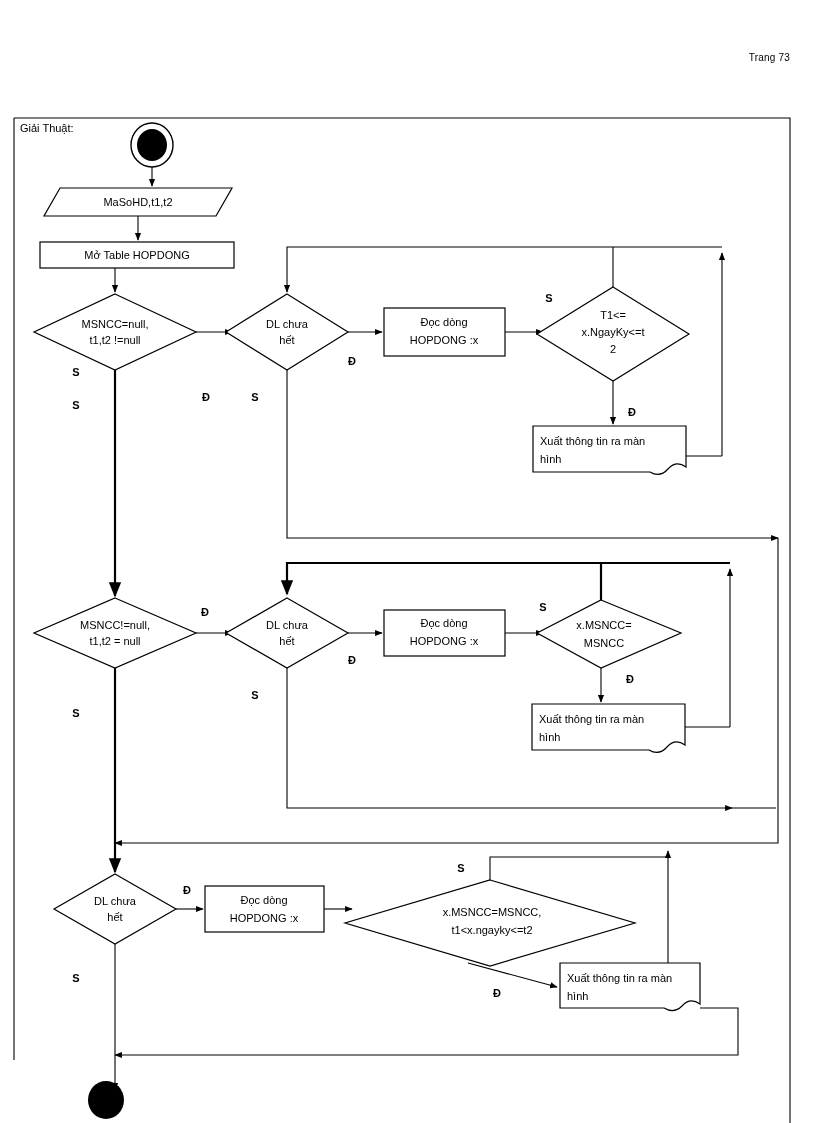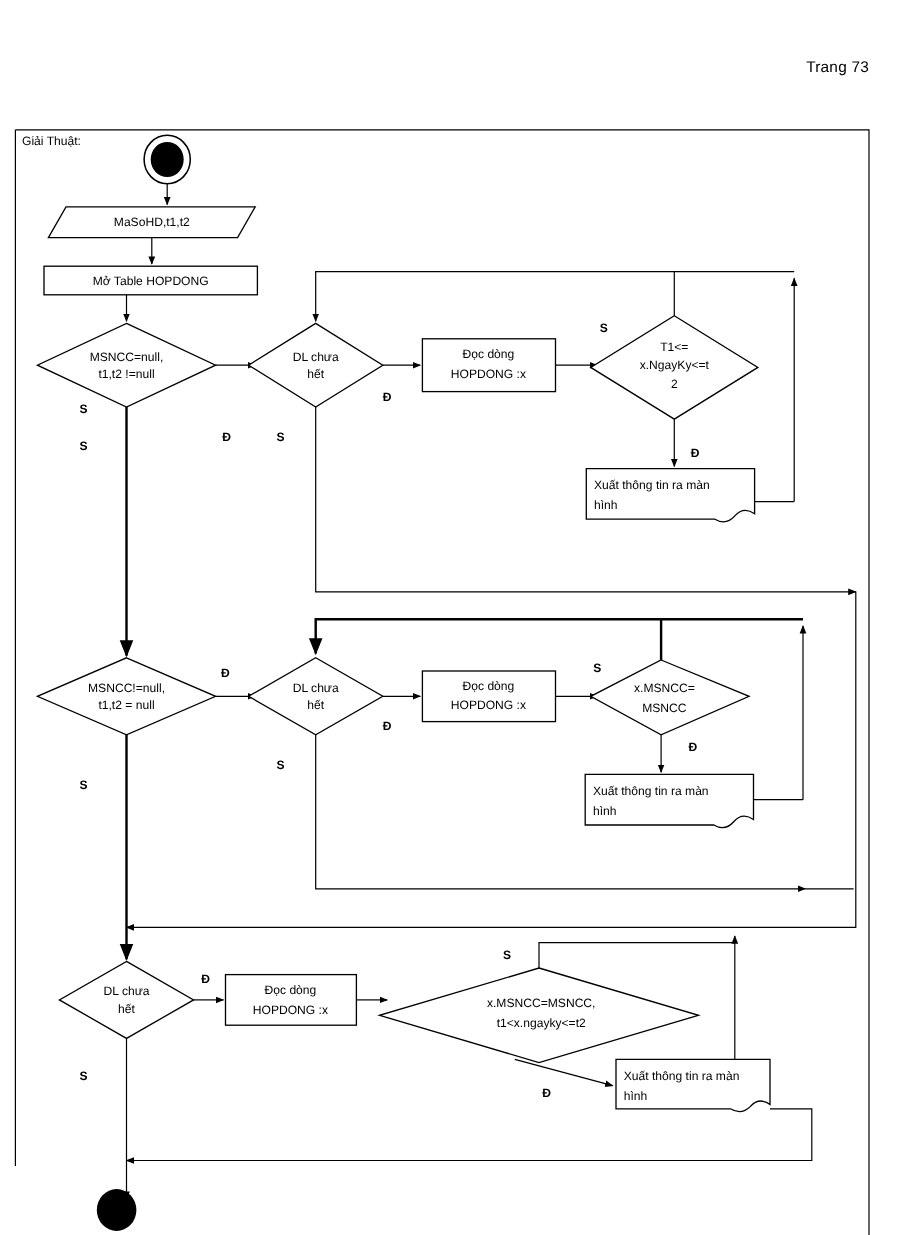--- a/index.html
+++ b/index.html
@@ -1,20 +1,20 @@
 <!DOCTYPE html>
 <html><head>
 <meta charset="utf-8">
 <title>Flowchart Trang 73</title>
 <style>
   html,body{margin:0;padding:0;background:#ffffff;}
   body{width:816px;height:1123px;position:relative;
        font-family:"Liberation Sans","DejaVu Sans",sans-serif;color:#000;}
   .page{position:absolute;inset:0;width:816px;height:1123px;overflow:hidden;}
-  #page-header{position:absolute;right:26px;top:52px;font-size:14px;font-weight:400;
+  #page-header{position:absolute;right:26px;top:52px;font-size:10px;font-weight:400;
                letter-spacing:0.2px;white-space:nowrap;}
   svg#diagram{position:absolute;left:0;top:0;width:816px;height:1123px;display:block;}
   svg text{font-family:"Liberation Sans","DejaVu Sans",sans-serif;fill:#000;}
   .node-text{font-size:11px;text-anchor:middle;dominant-baseline:middle;}
   .node-text-left{font-size:11px;text-anchor:start;dominant-baseline:middle;}
   .edge-label{font-size:11px;font-weight:bold;text-anchor:middle;dominant-baseline:middle;}
   .caption{font-size:11px;text-anchor:start;dominant-baseline:middle;}
   .shape{fill:#ffffff;stroke:#000000;stroke-width:1.2;}
   .solidfill{fill:#000000;stroke:none;}
   .ring{fill:none;stroke:#000000;stroke-width:1.4;}

